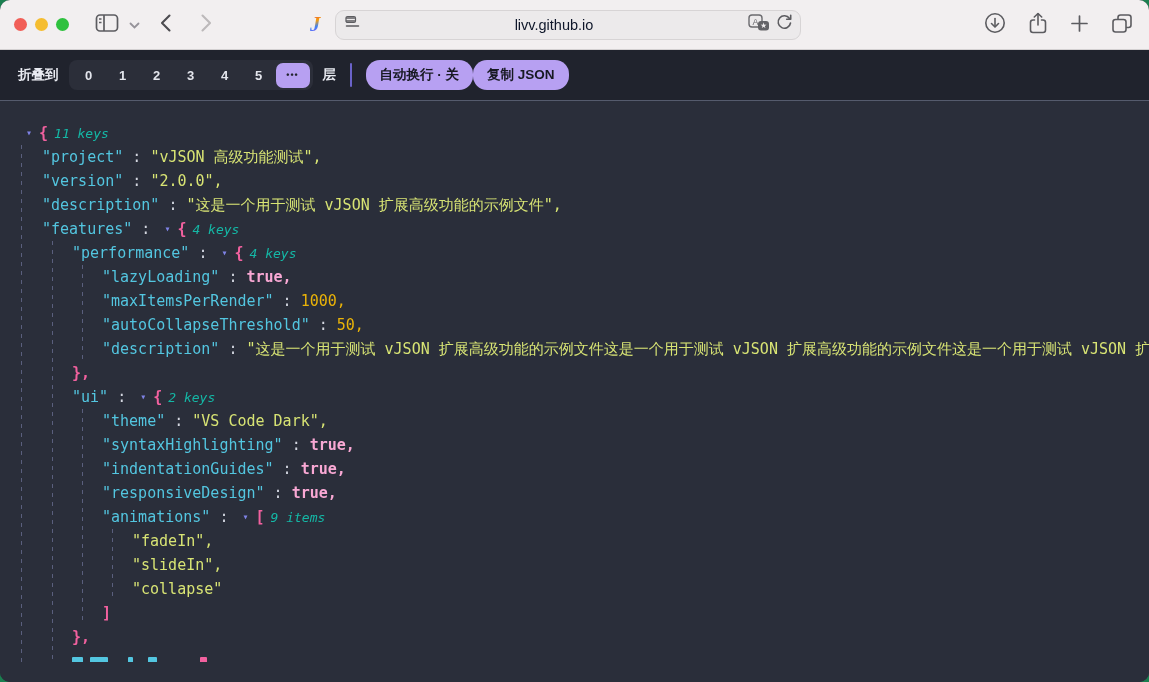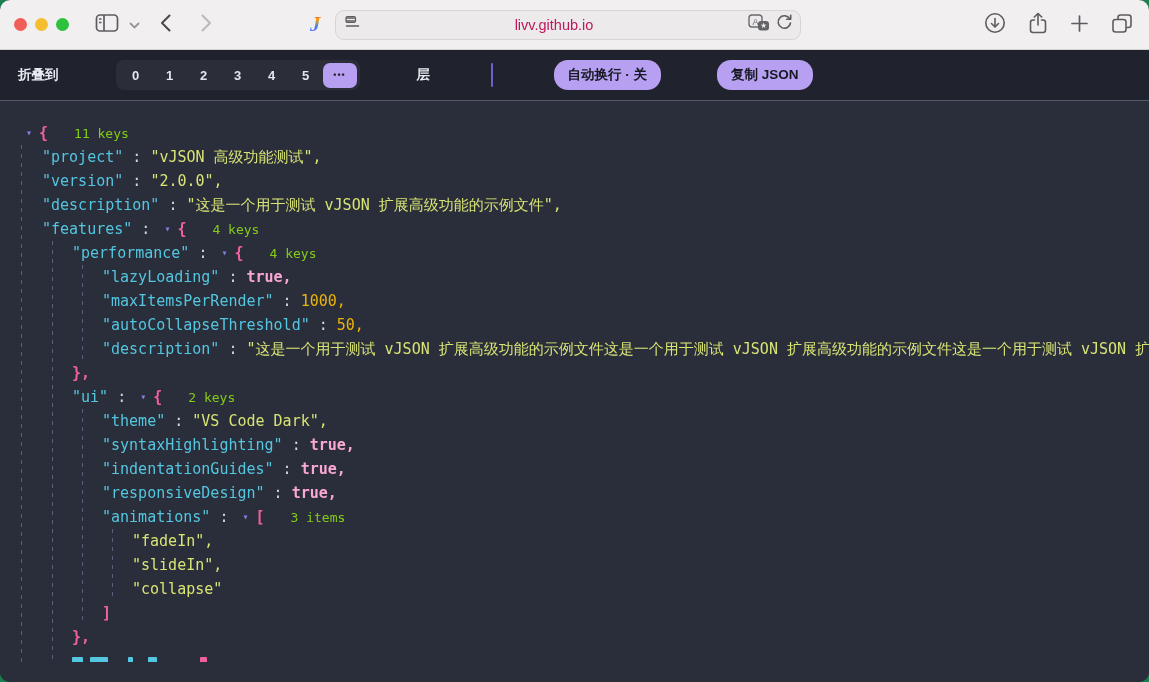--- a/index.html
+++ b/index.html
@@ -36,32 +36,31 @@
     background:linear-gradient(160deg,#e8434f 5%,#f59e0b 35%,#3b82f6 60%,#a855f7 90%);
     -webkit-background-clip:text; background-clip:text; color:transparent;
     line-height:1;
   }
   .url-bar {
     margin-left:14px;
     width:466px; height:30px;
     background:#eceaeb; border:1px solid #d7d4d5; border-radius:9px;
     display:flex; align-items:center; padding:0 8px;
   }
-  .url-text { flex:1; text-align:center; font-size:14.5px; color:#be185d; }
+  .url-text { flex:1; text-align:center; font-size:14.5px; color:#0f172a; }
   .url-right { display:flex; align-items:center; gap:6px; }
   .chrome-right { margin-left:auto; display:flex; align-items:center; gap:18px; }
 
   
   .toolbar {
     height:51px; flex:0 0 51px;
     background:#20232d;
     border-bottom:1px solid #555b6d;
     display:flex; align-items:center;
     padding:0 18px;
-    gap:47px;
   }
   .tb-label { color:#e9ebf2; font-size:13.5px; font-weight:600; }
   .level-group {
     margin-left:10px;
     background:#2b2e39; border-radius:8px;
     height:30px; display:flex; align-items:center; padding:0 3px;
   }
   .lvl-btn {
     width:34px; height:24px; border:none; background:transparent;
     color:#e3e5ec; font-size:13px; font-weight:600; border-radius:7px; cursor:default;
@@ -72,21 +71,21 @@
     letter-spacing:1px; cursor:default;
   }
   .tb-label2 { color:#e9ebf2; font-size:13.5px; font-weight:600; margin-left:10px; }
   .tb-divider { width:1.5px; height:24px; background:#6a63c9; margin:0 14px; border-radius:1px; }
   .pill-btn {
     height:30px; border:none; border-radius:14px;
     background:#b7a0f2; color:#171922;
     font-size:13.5px; font-weight:600; padding:0 14px; cursor:default;
     font-family:"Liberation Sans", sans-serif;
   }
-  .pill-btn + .pill-btn { margin-left:9px; }
+  .pill-btn + .pill-btn { }
 
   
   .content {
     flex:1 1 auto; position:relative; overflow:hidden;
     background:#2a2e3a;
     font-family:"DejaVu Sans Mono", monospace;
     font-size:15px; color:#d4d7e0;
   }
   .json-clip {
     position:absolute; left:0; top:0; right:0;
@@ -99,21 +98,21 @@
   .i2 { padding-left:72px; }
   .i3 { padding-left:102px; }
   .i4 { padding-left:132px; }
   .key   { color:#53c6e0; }
   .sep   { color:#d4d7e0; }
   .v-str { color:#d8e474; }
   .v-bool{ color:#f9a8d4; font-weight:bold; }
   .v-num { color:#eab308; }
   .brace { color:#f2619f; font-weight:bold; }
   .caret { color:#7f83e6; font-size:10px; margin:0 7px 0 5px; vertical-align:2px; cursor:default; }
-  .meta  { color:#84cc16; font-size:13px; margin-left:26px; }
+  .meta  { color:#14b8a6; font-style:italic; font-size:13px; margin-left:6px; }
   .guide {
     position:absolute; width:1px; z-index:1;
     background:repeating-linear-gradient(to bottom,#5a5f7d 0 4px,transparent 4px 9px);
   }
   .sliver { position:absolute; height:12px; z-index:2; }
   .sliver-bar { position:absolute; top:4px; height:10px; border-radius:1px; }
 </style>
 </head>
 <body>
 
@@ -283,21 +282,21 @@
       <div class="line i2"><span class="key">"ui"</span><span class="sep"> : </span><span class="caret">▾</span><span class="brace">{</span><span class="meta">2 keys</span></div>
 
       <div class="line i3"><span class="key">"theme"</span><span class="sep"> : </span><span class="v-str">"VS Code Dark",</span></div>
 
       <div class="line i3"><span class="key">"syntaxHighlighting"</span><span class="sep"> : </span><span class="v-bool">true,</span></div>
 
       <div class="line i3"><span class="key">"indentationGuides"</span><span class="sep"> : </span><span class="v-bool">true,</span></div>
 
       <div class="line i3"><span class="key">"responsiveDesign"</span><span class="sep"> : </span><span class="v-bool">true,</span></div>
 
-      <div class="line i3"><span class="key">"animations"</span><span class="sep"> : </span><span class="caret">▾</span><span class="brace">[</span><span class="meta">3 items</span></div>
+      <div class="line i3"><span class="key">"animations"</span><span class="sep"> : </span><span class="caret">▾</span><span class="brace">[</span><span class="meta">9 items</span></div>
 
       <div class="line i4"><span class="v-str">"fadeIn",</span></div>
 
       <div class="line i4"><span class="v-str">"slideIn",</span></div>
 
       <div class="line i4"><span class="v-str">"collapse"</span></div>
 
       <div class="line i3"><span class="brace">]</span></div>
 
       <div class="line i2"><span class="brace">},</span></div>

